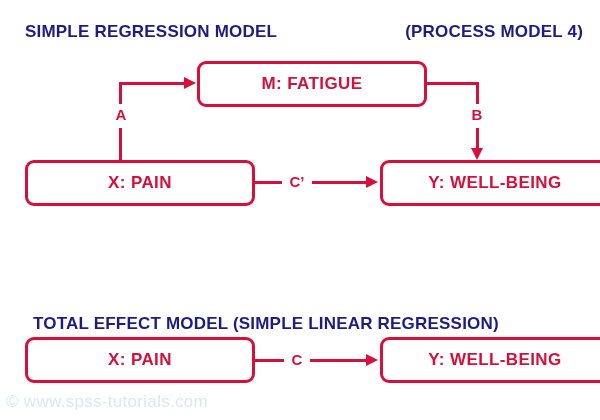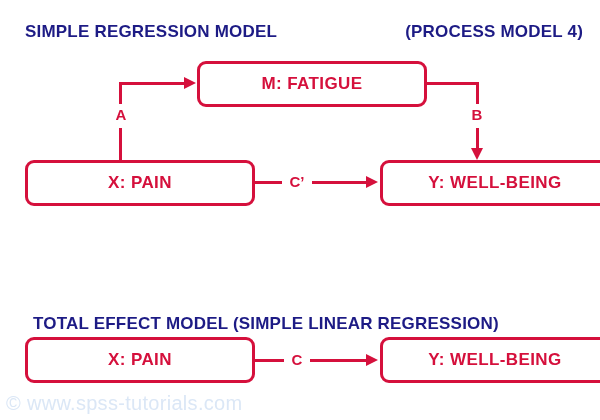--- a/index.html
+++ b/index.html
@@ -55,21 +55,21 @@
     color: #d5103c;
     font-size: 15px;
     font-weight: bold;
     text-align: center;
     white-space: nowrap;
   }
   .watermark {
     position: absolute;
     left: 6px;
     top: 392px;
-    font-size: 20px;
+    font-size: 17px;
     color: #dbe7f6;
     letter-spacing: 0.3px;
     white-space: nowrap;
   }
 
   
   .t1-left  { left: 25px;  top: 22px; }
   .t1-right { right: 17px; top: 22px; text-align: right; }
   .m-box  { left: 197px; top: 61px;  }
   .x-box1 { left: 25px;  top: 160px; }

